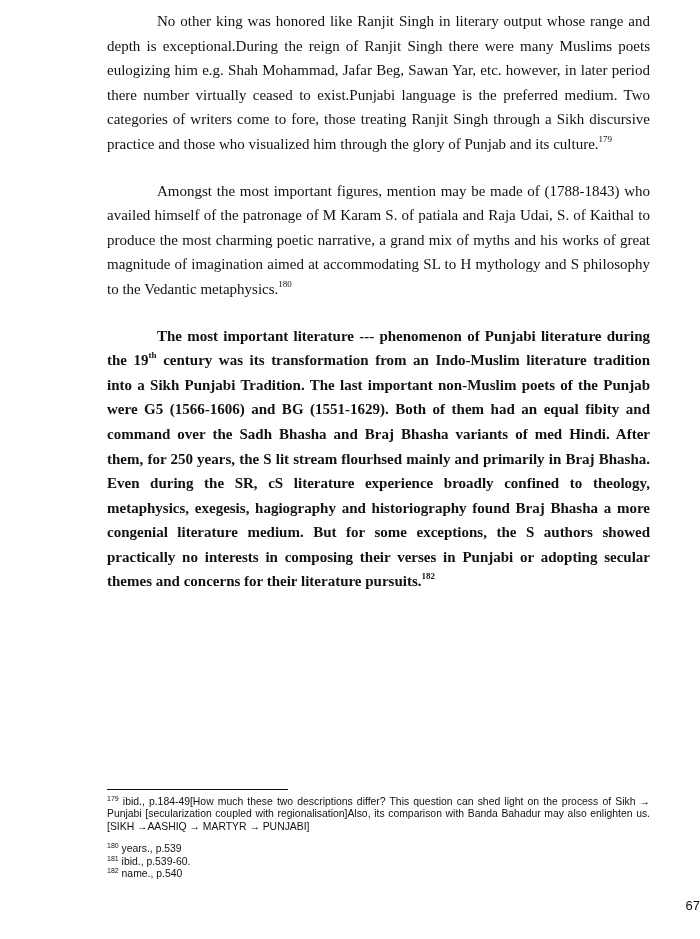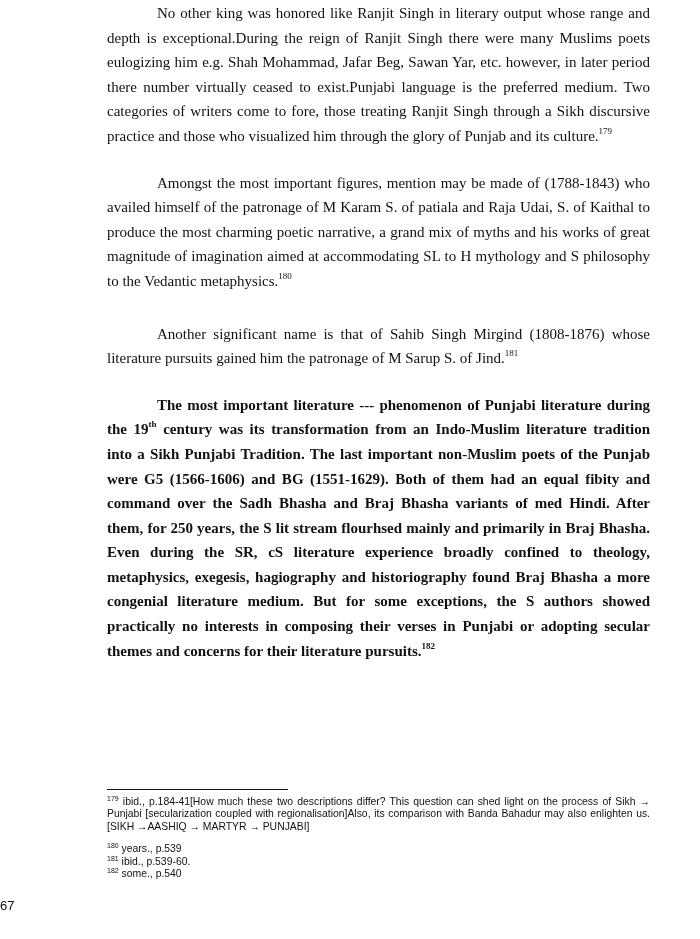--- a/index.html
+++ b/index.html
@@ -1,56 +1,55 @@
 <!DOCTYPE html>
 <html><head>
 <meta charset="utf-8">
 <style>
   html, body { margin: 0; padding: 0; background: #ffffff; }
   body { width: 700px; height: 939px; position: relative; overflow: hidden; color: #111; }
-  .page { position: absolute; left: 107px; top: 1px; width: 543px; }
+  .page { position: absolute; left: 107px; top: 9px; width: 543px; }
   .para {
     font-family: "Liberation Serif", serif;
     font-size: 15px;
     line-height: 24.6px;
     text-align: justify;
     text-indent: 50px;
     margin: 0 0 24px 0;
   }
   .para sup { font-size: 9px; line-height: 0; vertical-align: super; position: relative; top: -1px; }
   .p1 { margin-bottom: 22px; }
-  .p2 { margin-bottom: 28px; }
+  .p2 { margin-bottom: 22px; }
   .p3 { margin-bottom: 22px; }
   .p4 { margin-bottom: 22px; font-weight: bold; }
   .rule { position: absolute; left: 107px; top: 789px; width: 181px; height: 0; border-top: 1px solid #111; }
   .footnotes { position: absolute; left: 107px; top: 796px; width: 543px;
     font-family: "Liberation Sans", sans-serif; font-size: 10.4px; line-height: 12.4px; color: #111; }
   .fn { margin: 0; text-align: justify; }
   .fn sup { font-size: 7px; line-height: 0; vertical-align: super; }
   .fn-gap { height: 10px; }
-  .pagenum { position: absolute; left: 0; width: 700px; top: 898px; text-align: left;
+  .pagenum { position: absolute; left: 0; width: 700px; top: 898px; text-align: right;
     font-family: "Liberation Sans", sans-serif; font-size: 13px; color: #111; }
 </style>
 </head>
 <body>
 
 <div class="page">
   <p class="para p1"><span>No other king was honored like Ranjit Singh in literary output whose range and depth is exceptional.During the reign of Ranjit Singh there were many Muslims poets eulogizing him e.g. Shah Mohammad, Jafar Beg, Sawan Yar, etc. however, in later period there number virtually ceased to exist.Punjabi language is the preferred medium. Two categories of writers come to fore, those treating Ranjit Singh through a Sikh discursive practice and those who visualized him through the glory of Punjab and its culture.</span><sup>179</sup></p>
 
   <p class="para p2"><span>Amongst the most important figures, mention may be made of (1788-1843) who availed himself of the patronage of M Karam S. of patiala and Raja Udai, S. of Kaithal to produce the most charming poetic narrative, a grand mix of myths and his works of great magnitude of imagination aimed at accommodating SL to H mythology and S philosophy to the Vedantic metaphysics.</span><sup>180</sup></p>
 
-  <p class="para p3"><span>Another significant name is that of Sahib Singh Mirgind (1808-1876) whose literature pursuits gained him the patronage of M Sarup S. of Jind.</span><sup>181</sup></p>
 
   <p class="para p4"><span>The most important literature --- phenomenon of Punjabi literature during the 19</span><sup>th</sup><span> century was its transformation from an Indo-Muslim literature tradition into a Sikh Punjabi Tradition. The last important non-Muslim poets of the Punjab were G5 (1566-1606) and BG (1551-1629). Both of them had an equal fibity and command over the Sadh Bhasha and Braj Bhasha variants of med Hindi. After them, for 250 years, the S lit stream flourhsed mainly and primarily in Braj Bhasha. Even during the SR, cS literature experience broadly confined to theology, metaphysics, exegesis, hagiography and historiography found Braj Bhasha a more congenial literature medium. But for some exceptions, the S authors showed practically no interests in composing their verses in Punjabi or adopting secular themes and concerns for their literature pursuits.</span><sup>182</sup></p>
 
 </div>
 
 <div class="rule"></div>
 
 <div class="footnotes">
-  <p class="fn"><sup>179</sup> <span>ibid., p.184-41[How much these two descriptions differ? This question can shed light on the process of Sikh → Punjabi [secularization coupled with regionalisation]Also, its comparison with Banda Bahadur may also enlighten us.[SIKH →AASHIQ → MARTYR → PUNJABI]</span></p>
+  <p class="fn"><sup>179</sup> <span>ibid., p.184-49[How much these two descriptions differ? This question can shed light on the process of Sikh → Punjabi [secularization coupled with regionalisation]Also, its comparison with Banda Bahadur may also enlighten us.[SIKH →AASHIQ → MARTYR → PUNJABI]</span></p>
   <div class="fn-gap"></div>
   <p class="fn"><sup>180</sup> <span>years., p.539</span></p>
   <p class="fn"><sup>181</sup> <span>ibid., p.539-60.</span></p>
-  <p class="fn"><sup>182</sup> <span>some., p.540</span></p>
+  <p class="fn"><sup>182</sup> <span>name., p.540</span></p>
 </div>
 
 <div class="pagenum">67</div>
 
 </body></html>

